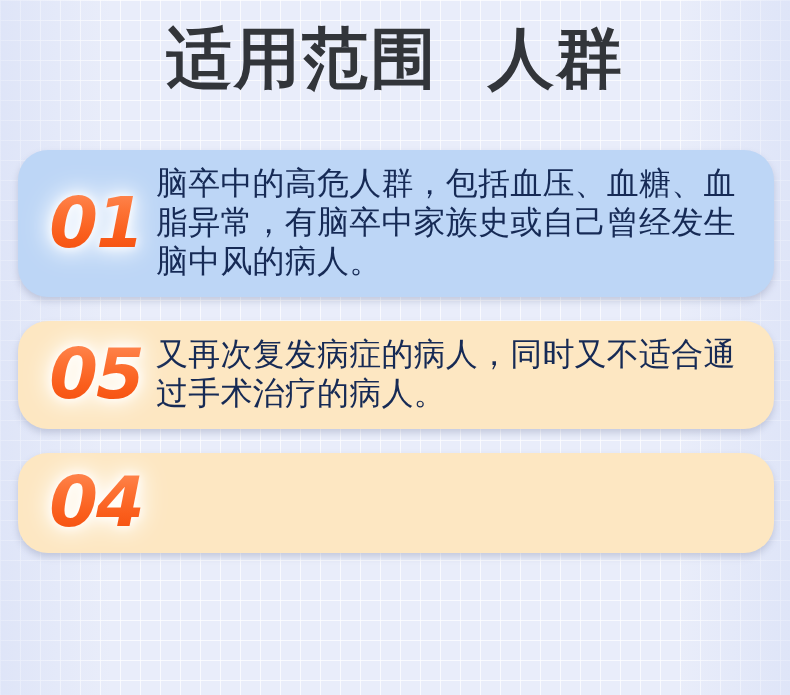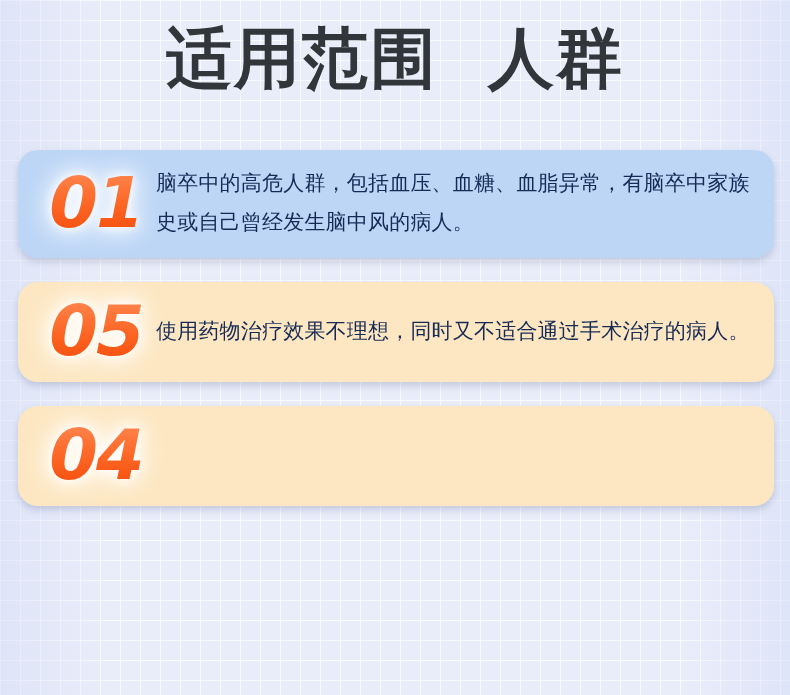--- a/index.html
+++ b/index.html
@@ -64,21 +64,21 @@
     left: 18px;
     top: 150px;
     width: 756px;
     z-index: 2;
   }
 
   .card {
     position: relative;
     display: flex;
     align-items: center;
-    border-radius: 20px;
+    border-radius: 30px;
     margin-bottom: 24px;
     padding: 14px 18px 16px 30px;
     box-shadow: 0 4px 7px rgba(120,130,165,0.33);
   }
   .card:last-child { margin-bottom: 0; }
 
   .card.blue  { background: #bdd6f6; }
   .card.peach { background: #fde7c2; }
 
   .card-h2 { min-height: 92px; }
@@ -110,21 +110,21 @@
             drop-shadow(0 0 14px rgba(255,255,255,0.6));
     user-select: none;
   }
 
   
   .body-text {
     flex: 1 1 auto;
     padding-left: 12px;
     color: #162a55;
     font-family: "DejaVu Sans", "Liberation Sans", sans-serif;
-    font-size: 21px;
+    font-size: 32px;
     line-height: 39px;
     letter-spacing: 0.2px;
     font-weight: 400;
   }
 </style>
 </head>
 <body>
 
 <div id="page">
 
@@ -132,21 +132,21 @@
 
   <div class="cards">
 
     <div class="card blue card-h2">
       <div class="num">01</div>
       <div class="body-text">脑卒中的高危人群，包括血压、血糖、血脂异常，有脑卒中家族史或自己曾经发生脑中风的病人。</div>
     </div>
 
     <div class="card peach card-h2">
       <div class="num">05</div>
-      <div class="body-text">使用药物治疗效果不理想，同时又不适合通过手术治疗的病人。</div>
+      <div class="body-text">又再次复发病症的病人，同时又不适合通过手术治疗的病人。</div>
     </div>
 
 
     <div class="card peach card-h2">
       <div class="num">04</div>
     </div>
 
   </div>
 </div>
 

